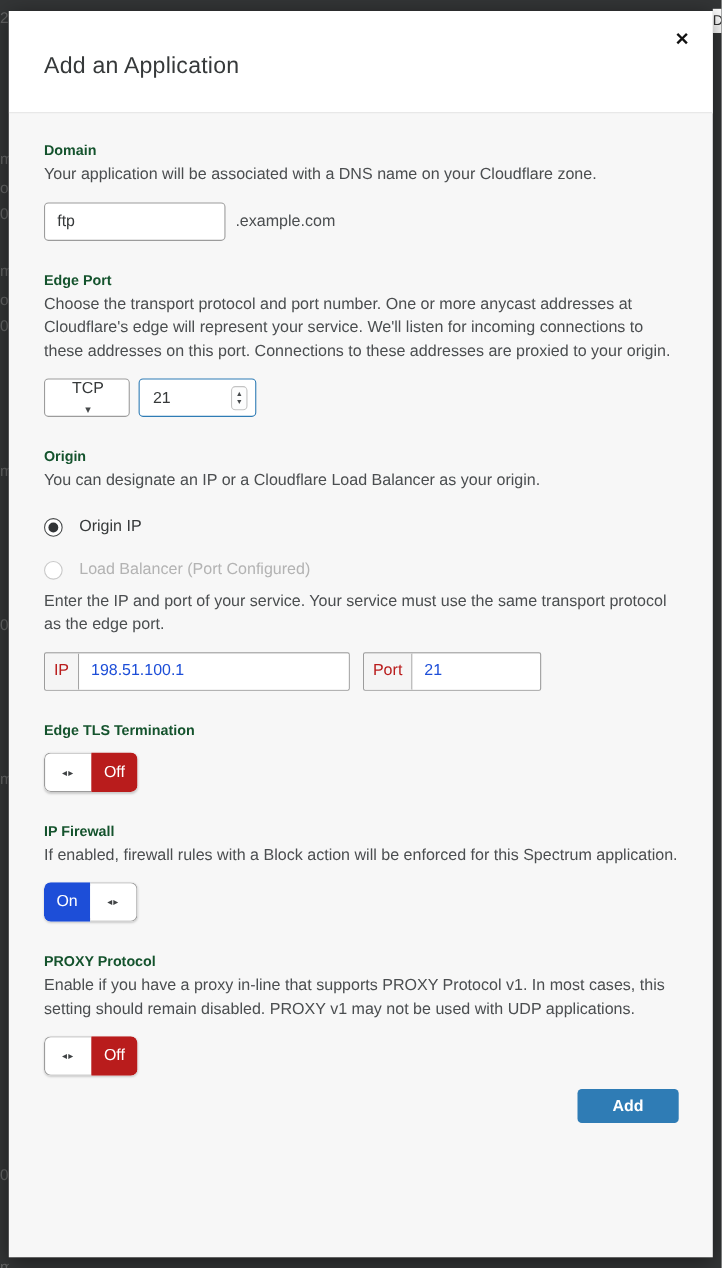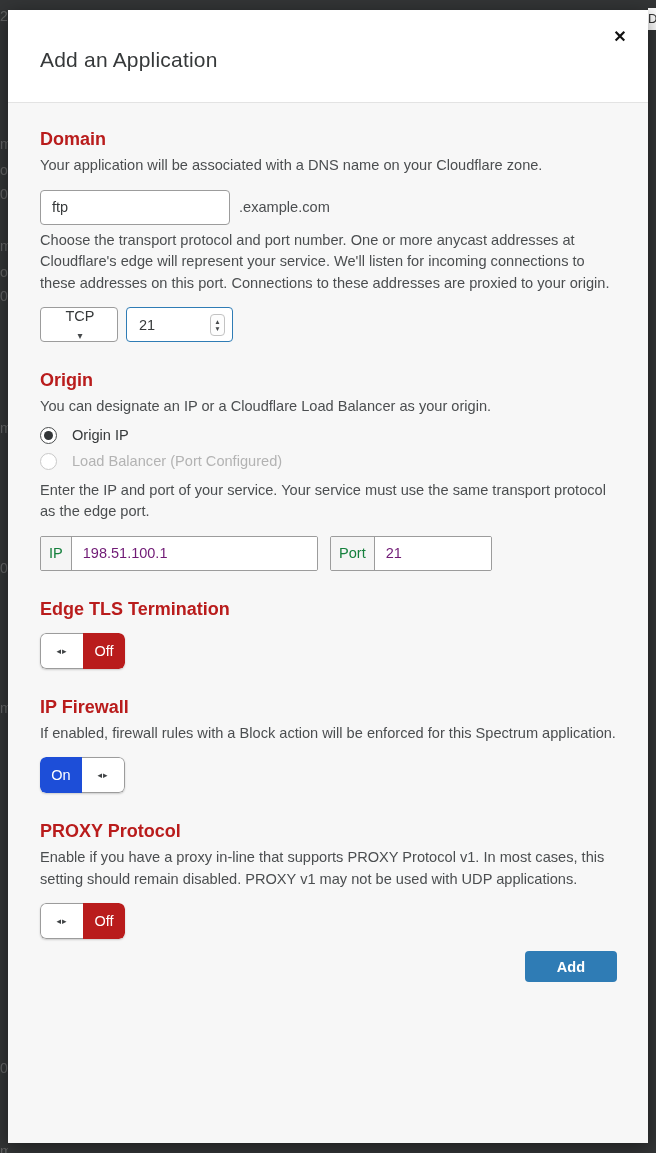--- a/index.html
+++ b/index.html
@@ -63,23 +63,23 @@
     font-size: 16px; font-weight: 700;
     color: #111;
     cursor: pointer;
     line-height: 24px;
     text-align: center;
   }
 
   .modal-body { padding: 26px 31px 0 32px; }
 
   .section-label {
-    font-size: 18px;
+    font-size: 13px;
     font-weight: 700;
-    color: #b91c1c;
+    color: #14532d;
     margin-top: 28px;
   }
   .section-label.first { margin-top: 0; }
   .section-desc {
     font-size: 14.6px;
     color: #4b4e50;
     line-height: 21.5px;
     margin-top: 5px;
     max-width: 578px;
   }
@@ -90,21 +90,21 @@
     height: 35px;
     border: 1px solid #9c9c9c;
     border-radius: 4px;
     background: #fff;
     font-family: "Liberation Sans", sans-serif;
     font-size: 14.5px;
     color: #36393a;
     padding: 0 11px;
     outline: none;
   }
-  .domain-input { width: 190px; }
+  .domain-input { width: 165px; }
   .domain-suffix { font-size: 14.6px; color: #4b4e50; margin-left: 9px; }
 
   .select-box {
     width: 78px; height: 35px;
     border: 1px solid #9c9c9c;
     border-radius: 4px;
     background: #fff;
     display: flex; align-items: center;
     padding: 0 10px 0 12px;
     justify-content: space-between;
@@ -131,21 +131,21 @@
     border-radius: 4px;
     display: flex; flex-direction: column;
     align-items: center; justify-content: center;
     font-size: 6.5px; color: #46494b;
     line-height: 7px;
     cursor: pointer;
     background: #fdfdfd;
   }
 
   
-  .radio-row { display: flex; align-items: center; margin-top: 9px; }
+  .radio-row { display: flex; align-items: center; margin-top: 22px; }
   .radio-circle {
     width: 17px; height: 17px;
     border-radius: 50%;
     border: 1px solid #4a4d4e;
     background: #fff;
     display: flex; align-items: center; justify-content: center;
     flex: none;
   }
   .radio-circle .dot { width: 9px; height: 9px; border-radius: 50%; background: #323537; }
   .radio-circle.disabled { border-color: #c9c9c9; }
@@ -158,30 +158,30 @@
     display: flex;
     border: 1px solid #9c9c9c;
     border-radius: 2px;
     height: 35px;
     background: #fff;
     overflow: hidden;
   }
   .addon-label {
     background: #f5f5f5;
     border-right: 1px solid #9c9c9c;
-    color: #15803d;
+    color: #b91c1c;
     font-size: 14.6px;
     display: flex; align-items: center;
     padding: 0 8px;
     flex: none;
   }
   .addon-group input {
     border: none; outline: none;
     font-family: "Liberation Sans", sans-serif;
-    font-size: 14.5px; color: #701a75;
+    font-size: 14.5px; color: #1d4ed8;
     padding: 0 11px;
     width: 100%;
     background: #fff;
   }
   .ip-group { width: 278px; }
   .port-group { width: 162px; margin-left: 12px; }
 
   
   .toggle {
     display: inline-flex;
@@ -257,20 +257,21 @@
 
     
     <div class="section-label first">Domain</div>
     <div class="section-desc">Your application will be associated with a DNS name on your Cloudflare zone.</div>
     <div class="control-row">
       <input class="text-input domain-input" type="text" value="ftp" style="">
       <span class="domain-suffix">.example.com</span>
     </div>
 
     
+    <div class="section-label">Edge Port</div>
     <div class="section-desc">Choose the transport protocol and port number. One or more anycast addresses at Cloudflare's edge will represent your service. We'll listen for incoming connections to these addresses on this port. Connections to these addresses are proxied to your origin.</div>
     <div class="control-row">
       <div class="select-box">
         <span>TCP</span>
         <span class="select-caret">▾</span>
       </div>
       <div class="number-input-wrap">
         <span>21</span>
         <span class="spinner">
             <span>▲</span>

